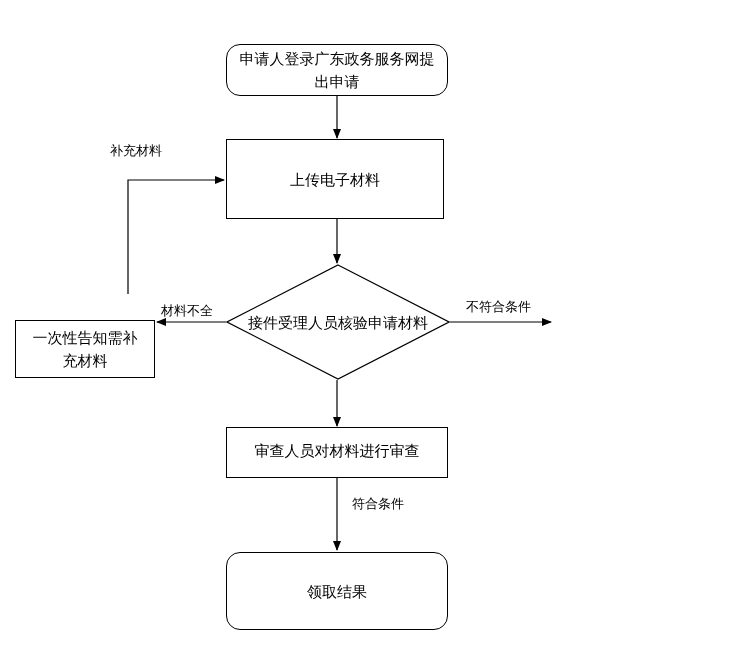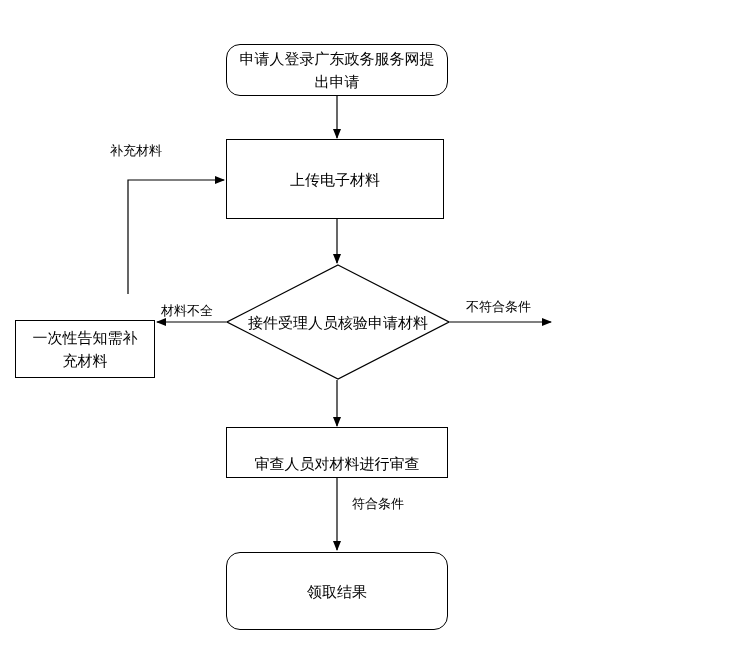--- a/index.html
+++ b/index.html
@@ -37,21 +37,21 @@
   .node.align-top-left {
     align-items: flex-start;
     justify-content: flex-start;
     text-align: left;
     padding: 8px 10px;
   }
   .node.align-top-center {
     align-items: flex-start;
     justify-content: center;
     text-align: center;
-    padding: 24px 10px;
+    padding: 11px 10px;
   }
   .node-text {
     display: block;
     white-space: pre-line;
   }
   .diamond-wrap {
     position: absolute;
   }
   .diamond-svg {
     position: absolute;

